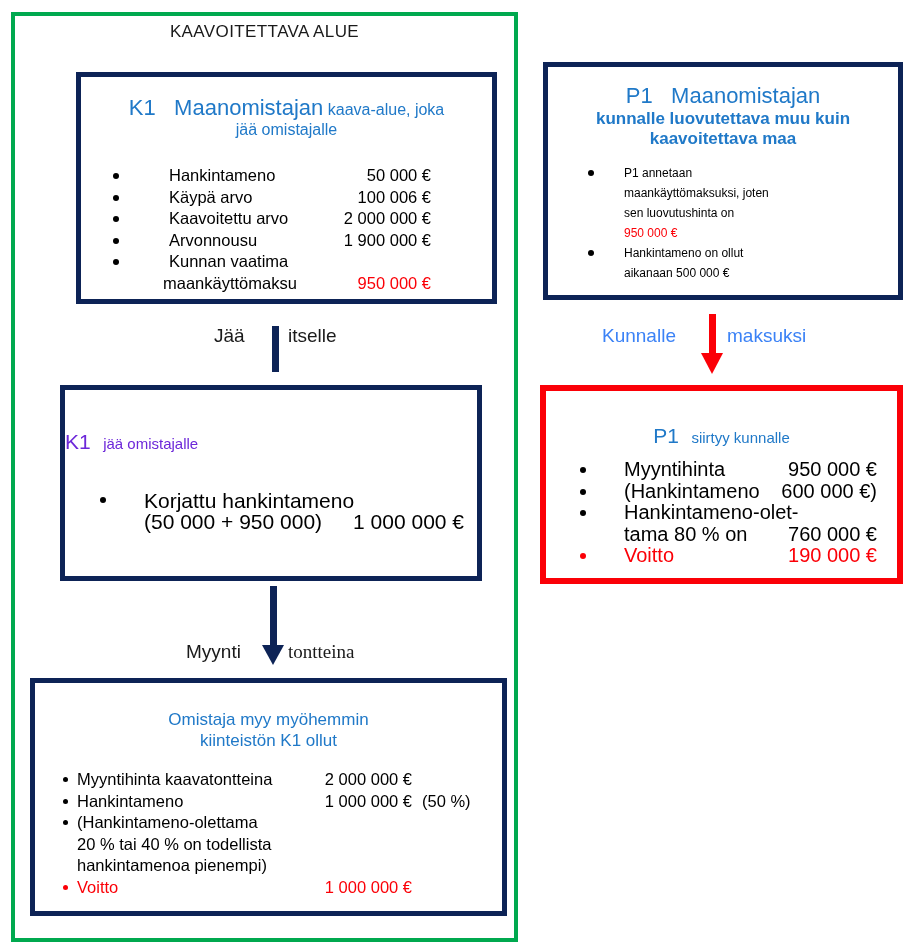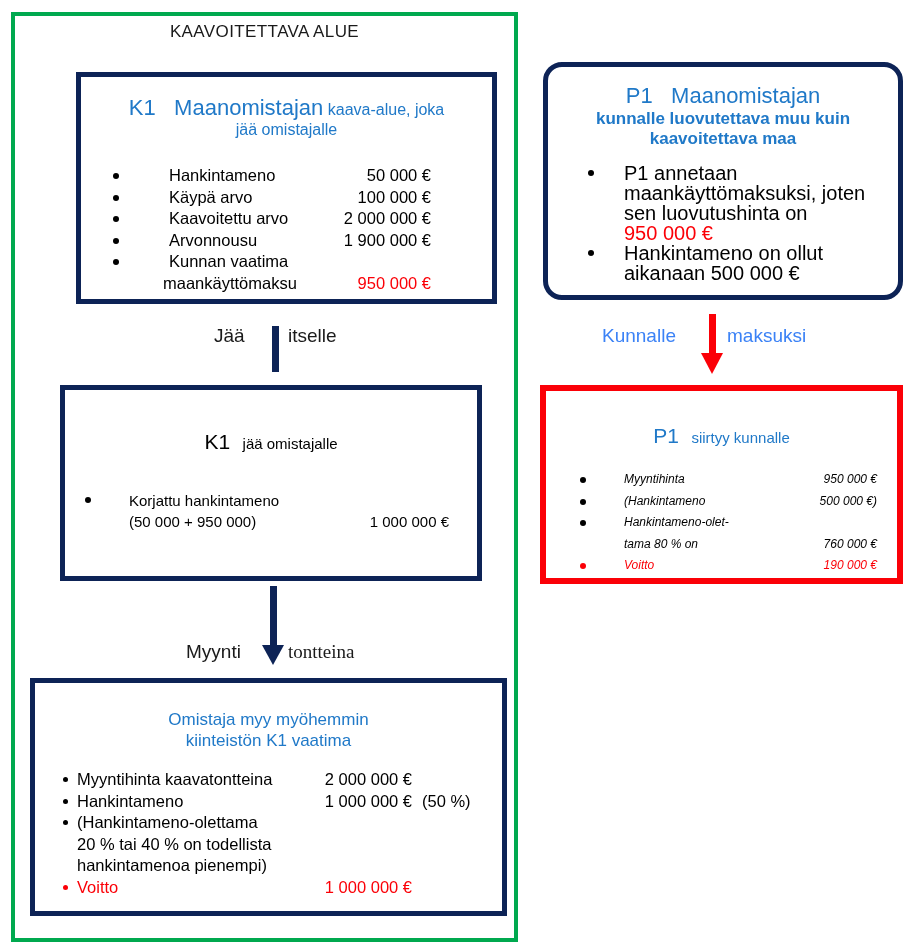--- a/index.html
+++ b/index.html
@@ -17,34 +17,34 @@
     position:absolute;left:11px;top:22px;width:507px;text-align:center;
     font-size:17px;letter-spacing:.4px;color:#1a1a1a;
   }
 
   
   .box{position:absolute;box-sizing:border-box;background:#ffffff;}
   .box.navy{border:5px solid #0d2356;}
   .box.red{border:6px solid #fb0007;}
 
   .box-k1-top{left:76px;top:64px;width:421px;height:232px;margin-top:8px;}
-  .box-p1-top{left:543px;top:62px;width:360px;height:238px;border-radius:19px;}
+  .box-p1-top{left:543px;top:62px;width:360px;height:238px;}
   .box-k1-mid{left:60px;top:385px;width:422px;height:196px;}
   .box-p1-red{left:540px;top:385px;width:363px;height:199px;}
   .box-k1-bot{left:30px;top:678px;width:477px;height:238px;}
 
   
   .hd{color:#2079c8;text-align:center;line-height:1.18;}
   .hd .big{font-size:22px;}
   .hd .sm{font-size:16px;}
   .hd .md{font-size:17px;}
   .hd-k1top{position:absolute;left:14px;top:18px;right:14px;}
   .hd-k1top .l1{display:block;}
   .hd-p1top{position:absolute;left:12px;top:16px;right:12px;}
-  .hd-mid{position:absolute;left:0;top:40px;width:100%;text-align:center;color:#000000;}
+  .hd-mid{position:absolute;left:0;top:40px;width:100%;text-align:left;color:#6d28d9;}
   .hd-mid .big{font-size:21px;}
   .hd-mid .sm{font-size:15px;}
   .hd-red{position:absolute;left:0;top:33px;width:100%;text-align:center;color:#2079c8;}
   .hd-red .big{font-size:21px;}
   .hd-red .sm{font-size:15px;}
   .hd-bot{position:absolute;left:0;top:26px;width:100%;text-align:center;color:#2079c8;
           font-size:17px;line-height:1.25;}
 
   
   ul.bl{list-style:none;margin:0;padding:0;}
@@ -55,33 +55,33 @@
   
   .list-k1top{position:absolute;left:18px;top:88px;right:14px;font-size:16.5px;line-height:21.5px;}
   .list-k1top li{padding-left:70px;min-height:21.5px;}
   .list-k1top .bullet{left:14px;top:8px;}
   .row{display:block;position:relative;}
   .rlabel{display:inline-block;}
   .rval{position:absolute;left:140px;width:122px;text-align:right;}
   .rval.red{color:#fb0007;}
 
   
-  .list-p1top{position:absolute;left:18px;top:96px;right:12px;font-size:20px;line-height:20px;}
+  .list-p1top{position:absolute;left:18px;top:96px;right:12px;font-size:12px;line-height:20px;}
   .list-p1top li{padding-left:58px;margin-bottom:0;}
   .list-p1top .bullet{left:22px;top:7px;}
   .red-t{color:#fb0007;}
 
   
-  .list-mid{position:absolute;left:2px;top:100px;right:14px;font-size:15px;line-height:21px;}
+  .list-mid{position:absolute;left:17px;top:100px;right:14px;font-size:21px;line-height:21px;}
   .list-mid li{padding-left:62px;}
   .list-mid .bullet{left:18px;top:7px;}
   .mid-val{position:absolute;left:200px;width:120px;text-align:right;}
 
   
-  .list-red{position:absolute;left:16px;top:78px;right:12px;font-size:12px;line-height:21.5px;font-style:italic;}
+  .list-red{position:absolute;left:16px;top:68px;right:12px;font-size:20px;line-height:21.5px;}
   .list-red li{padding-left:62px;min-height:21.5px;}
   .list-red .bullet{left:18px;top:8px;}
   .rdval{position:absolute;left:135px;width:118px;text-align:right;}
 
   
   .list-bot{position:absolute;left:14px;top:86px;right:10px;font-size:16.5px;line-height:21.5px;}
   .list-bot li{padding-left:28px;min-height:21.5px;}
   .list-bot .bullet{left:14px;top:8px;width:5px;height:5px;}
   .btval{position:absolute;left:215px;width:120px;text-align:right;}
   .btpct{position:absolute;left:345px;}
@@ -129,21 +129,21 @@
         <span class="bullet"></span>
         <span class="row">
           <span class="rlabel">Hankintameno</span>
           <span class="rval">50 000 €</span>
         </span>
       </li>
       <li>
         <span class="bullet"></span>
         <span class="row">
           <span class="rlabel">Käypä arvo</span>
-          <span class="rval">100 000 €</span>
+          <span class="rval">100 006 €</span>
         </span>
       </li>
       <li>
         <span class="bullet"></span>
         <span class="row">
           <span class="rlabel">Kaavoitettu arvo</span>
           <span class="rval">2 000 000 €</span>
         </span>
       </li>
       <li>
@@ -226,21 +226,21 @@
         <span class="bullet"></span>
         <span class="row">
           <span>Myyntihinta</span>
           <span class="rdval">950 000 €</span>
         </span>
       </li>
       <li>
         <span class="bullet"></span>
         <span class="row">
           <span>(Hankintameno</span>
-          <span class="rdval">500 000 €)</span>
+          <span class="rdval">600 000 €)</span>
         </span>
       </li>
       <li>
         <span class="bullet"></span>
         <span class="row"><span>Hankintameno-olet-</span></span>
         <span class="row">
           <span>tama 80 % on</span>
           <span class="rdval">760 000 €</span>
         </span>
       </li>
@@ -255,21 +255,21 @@
   </div>
 
   <div class="arrow2-line"></div>
   <div class="arrow2-head"></div>
   <div class="arrow-label lbl-myynti">Myynti</div>
   <div class="arrow-label lbl-tontteina">tontteina</div>
 
   <div class="box navy box-k1-bot">
     <div class="hd-bot">
       <span style="display:block">Omistaja myy myöhemmin</span>
-      <span style="display:block">kiinteistön K1 vaatima</span>
+      <span style="display:block">kiinteistön K1 ollut</span>
     </div>
     <ul class="bl list-bot">
       <li>
         <span class="bullet"></span>
         <span class="row">
           <span>Myyntihinta kaavatontteina</span>
           <span class="btval">2 000 000 €</span>
         </span>
       </li>
       <li>

